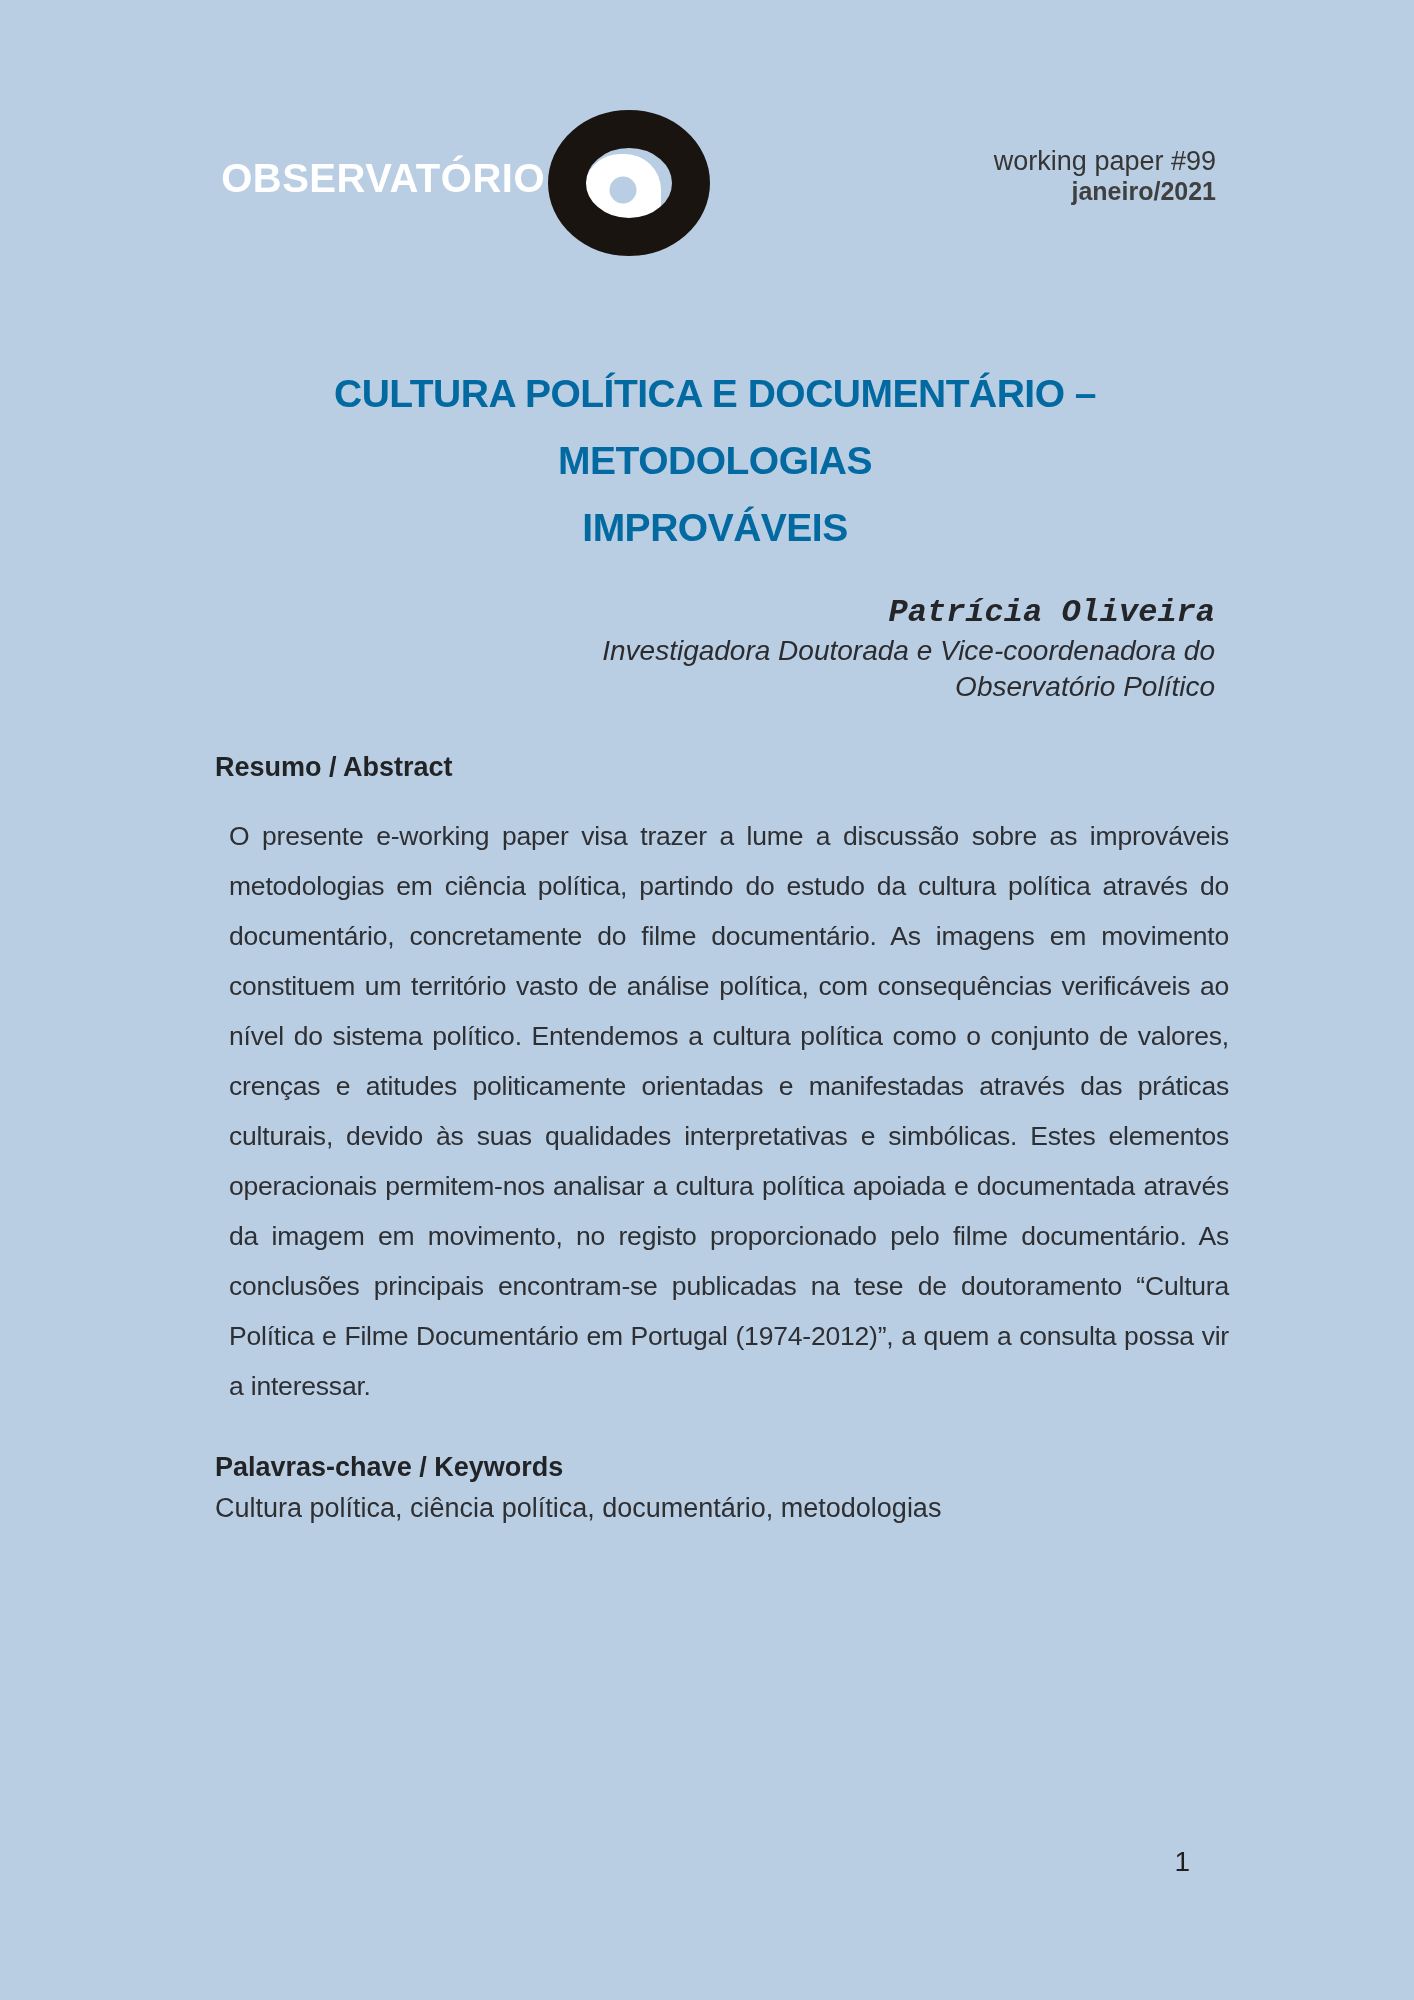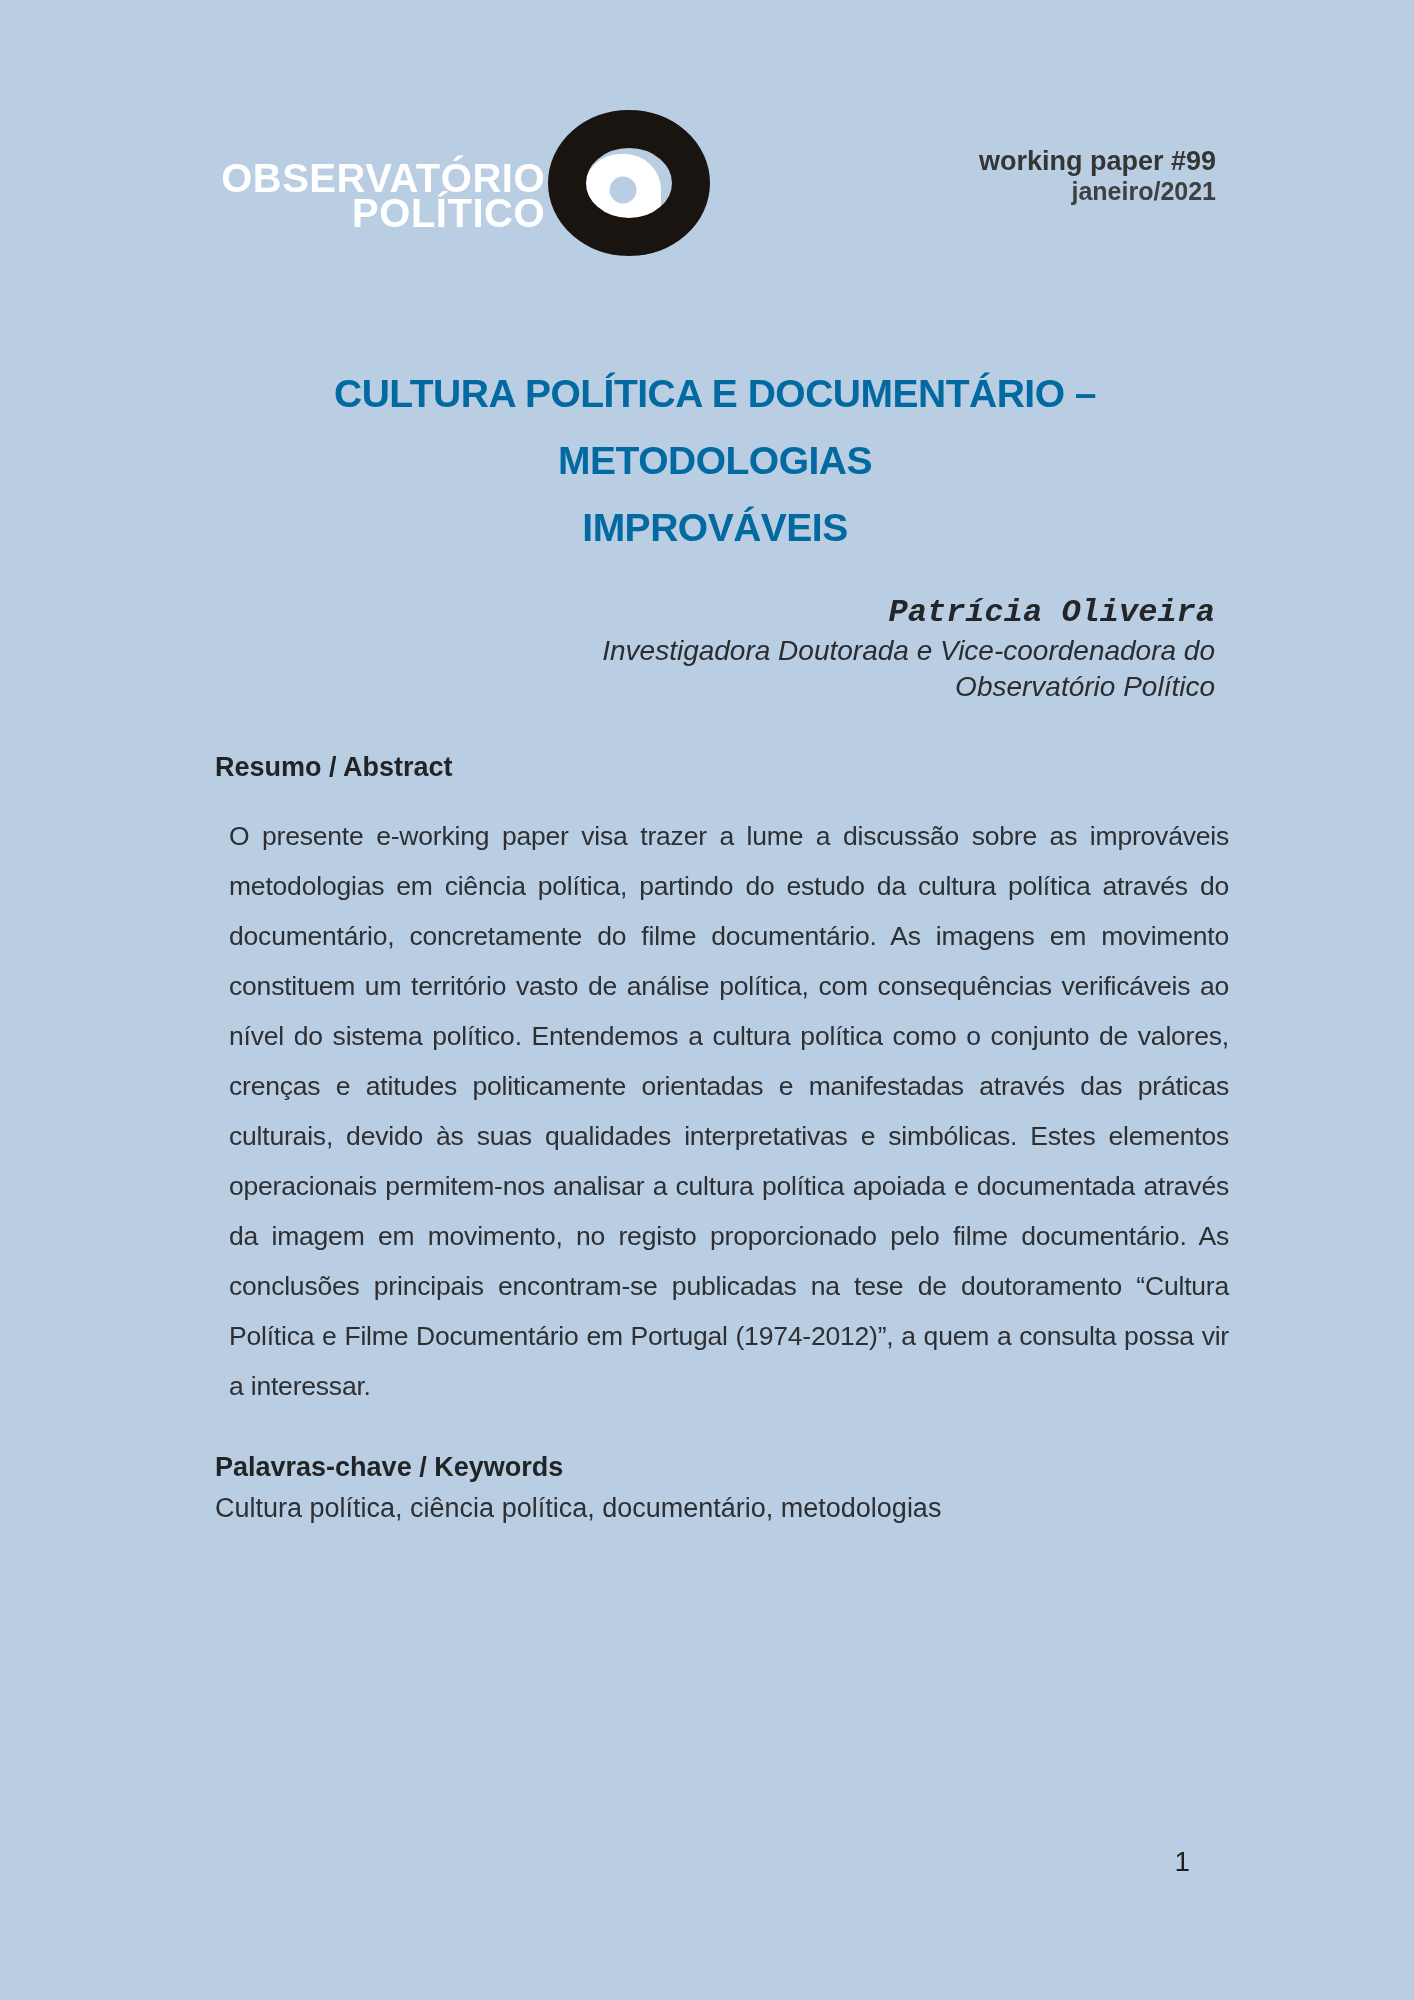--- a/index.html
+++ b/index.html
@@ -22,21 +22,21 @@
     letter-spacing:0.5px;
   }
   .logo-mark{
     position:absolute;left:548px;top:110px;width:162px;height:147px;
   }
   .paper-meta{
     position:absolute;right:198px;top:146px;
     text-align:right;
     color:#3a3a3a;
   }
-  .paper-meta .issue{font-weight:700;font-size:27px;line-height:31px;color:#353535;}
+  .paper-meta .issue{font-weight:400;font-size:27px;line-height:31px;color:#353535;}
   .paper-meta .date{font-weight:700;font-size:25px;line-height:29px;color:#404040;}
   
   .doc-title{
     position:absolute;left:215px;top:360px;width:1000px;
     margin:0;
     text-align:center;
     font-size:39px;
     font-weight:700;
     line-height:67px;
     letter-spacing:-0.5px;
@@ -96,21 +96,20 @@
     color:#1f1f1f;
   }
 </style>
 </head>
 <body>
 
 <div class="page">
 
   <div class="logo-text">
     <div>OBSERVATÓRIO</div>
-    <div>POLÍTICO</div>
   </div>
 
   <div class="logo-mark">
     <svg width="162" height="147" viewBox="0 0 162 147" xmlns="http://www.w3.org/2000/svg">
       <rect x="36" y="44" width="77" height="84" rx="36" fill="#ffffff"></rect>
       <circle cx="75" cy="80" r="13.5" fill="#b9cee3"></circle>
       <ellipse cx="81" cy="73" rx="62" ry="54" fill="none" stroke="#1a1411" stroke-width="38"></ellipse>
     </svg>
   </div>
 

